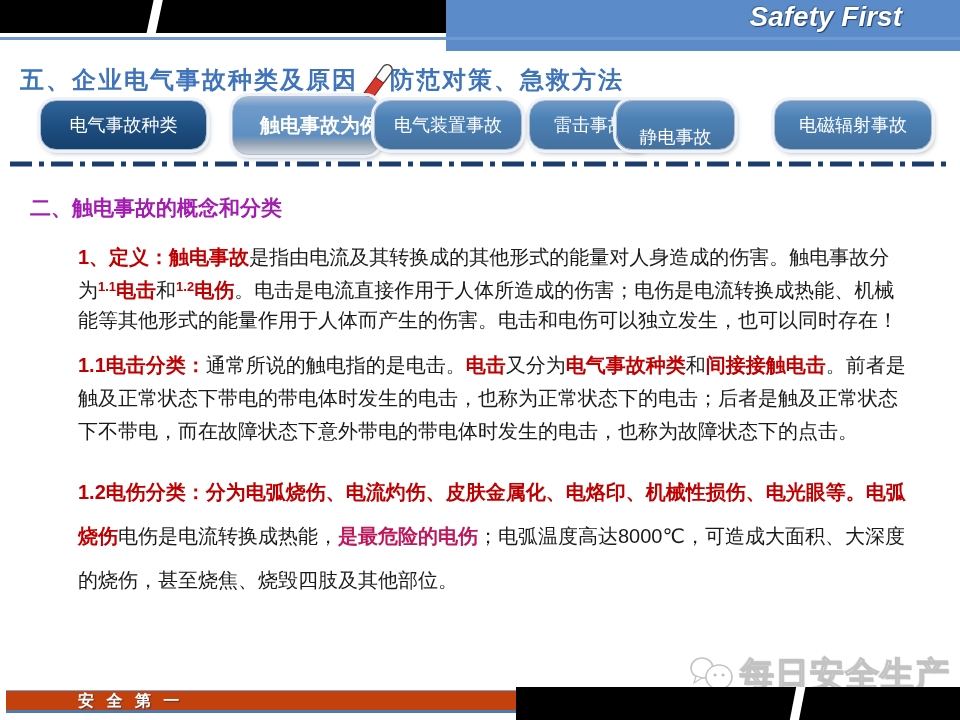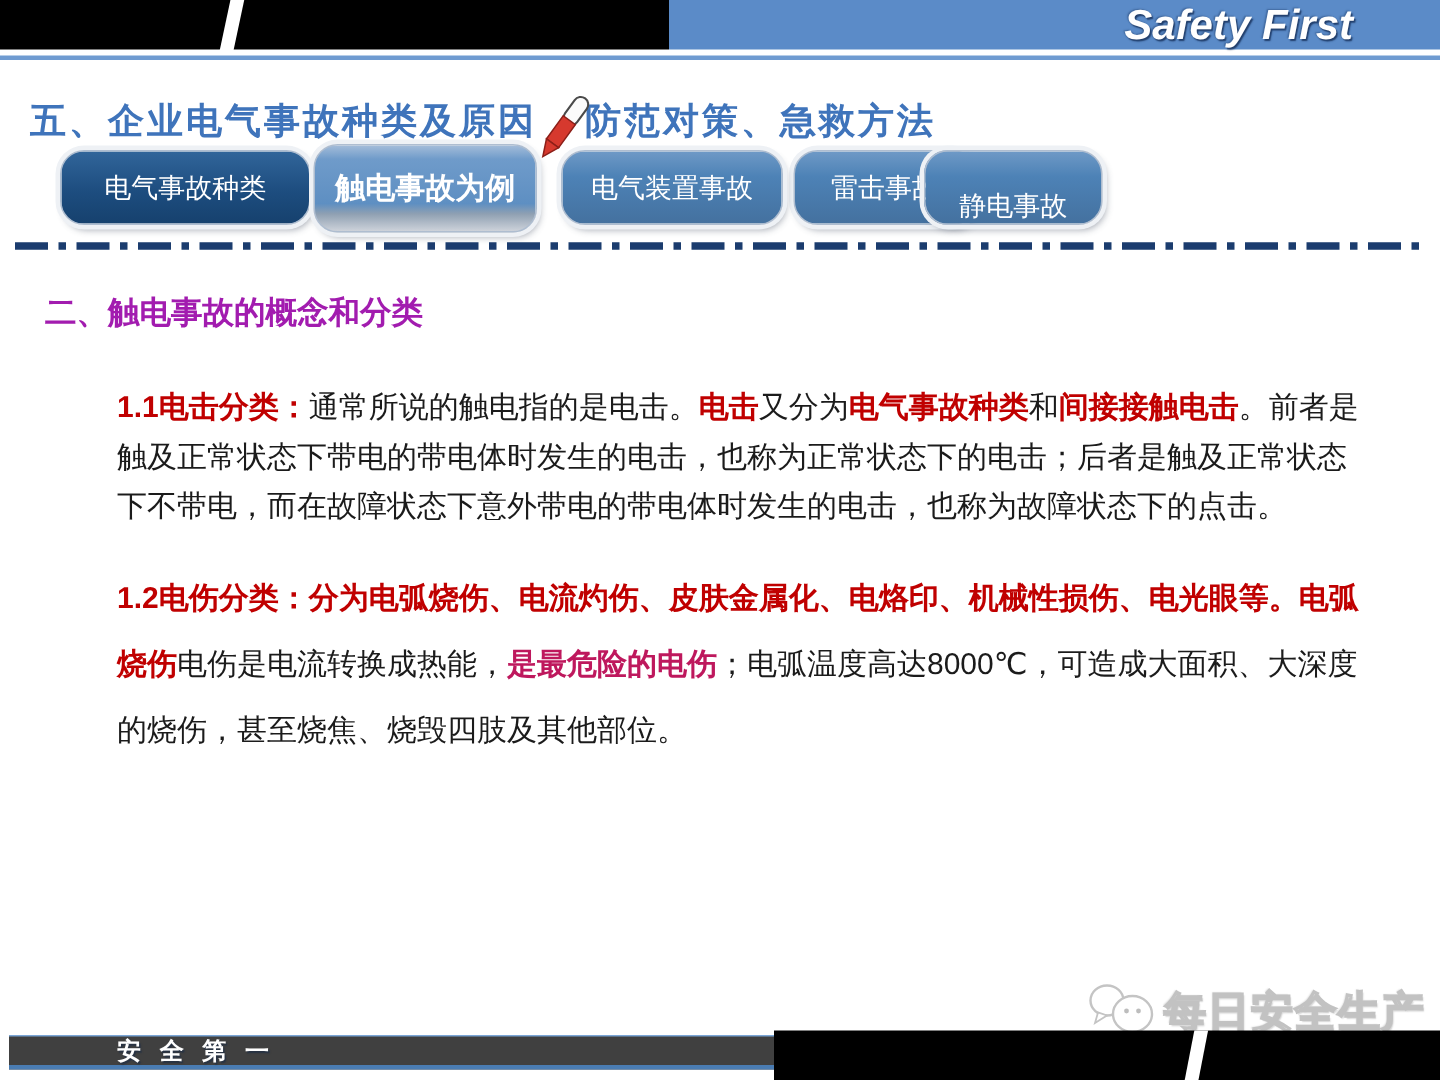--- a/index.html
+++ b/index.html
@@ -2,21 +2,21 @@
 <html><head>
 <meta charset="utf-8">
 <style>
   html,body{margin:0;padding:0;background:#fff;}
   .slide{position:relative;width:960px;height:720px;background:#ffffff;overflow:hidden;
          font-family:"Liberation Sans","DejaVu Sans",sans-serif;}
 
   
   .top-black{position:absolute;left:0;top:0;width:446px;height:33px;background:#000;}
   .top-slash{position:absolute;left:150px;top:-5px;width:9px;height:45px;background:#fff;transform:rotate(12deg);}
-  .brand-bar{position:absolute;left:446px;top:0;width:514px;height:33px;background:#5b8bc8;}
+  .brand-bar{position:absolute;left:446px;top:0;width:514px;height:51px;background:#5b8bc8;}
   .brand-text{position:absolute;right:58px;top:1px;color:#fff;font-size:28px;font-weight:bold;font-style:italic;
               text-shadow:1px 1px 1px rgba(22,48,90,.85), -1px -1px 1px rgba(22,48,90,.35);}
   .top-line{position:absolute;left:0;top:37px;width:960px;height:3px;background:#6f9bd1;}
 
   
   .slide-title{position:absolute;left:20px;top:54px;width:920px;font-size:24px;font-weight:bold;
                color:#3f74bb;letter-spacing:2px;white-space:nowrap;}
   .pen-icon{display:inline-block;vertical-align:middle;margin:0 -8px 0 -4px;transform:translateY(6px);}
 
   
@@ -40,26 +40,26 @@
   .para-1{line-height:30px;}
   .para-2{margin-top:14px !important;line-height:33px;}
   .para-3{margin-top:22px !important;line-height:44px;}
   .seg-red{color:#c00000;font-weight:bold;}
   .seg-black{color:#1b1b1b;}
   .seg-bold{color:#be185d;font-weight:bold;}
   .seg-redsup{color:#c00000;font-weight:bold;font-size:13px;vertical-align:6px;}
 
   
   .watermark{position:absolute;right:10px;top:652px;display:flex;align-items:center;gap:5px;z-index:1;}
-  .watermark-text{font-size:28px;font-weight:bold;color:#fff;letter-spacing:1px;
+  .watermark-text{font-size:34px;font-weight:bold;color:#fff;letter-spacing:1px;
                   -webkit-text-stroke:1.2px #c2c2c2;
                   text-shadow:1px 1px 1px #d5d5d5,-1px -1px 1px #e2e2e2;}
 
   
-  .footer-blue{position:absolute;left:6px;top:690px;width:510px;height:23px;background:#404040;
+  .footer-blue{position:absolute;left:6px;top:690px;width:510px;height:23px;background:#c2410c;
                box-shadow:inset 0 -3px 0 #4a7cb2, inset 0 1px 0 #7ba6d6;z-index:2;}
   .footer-slogan{position:absolute;left:72px;top:1px;color:#fff;font-size:16px;font-weight:bold;letter-spacing:4px;
                  text-shadow:1px 1px 1px rgba(20,40,70,.6);}
   .footer-black{position:absolute;left:516px;top:687px;width:444px;height:33px;background:#000;overflow:hidden;z-index:2;}
   .footer-slash{position:absolute;left:277px;top:-6px;width:9px;height:46px;background:#fff;transform:rotate(11deg);}
 </style>
 </head>
 <body>
 
 <div class="slide">
@@ -77,40 +77,44 @@
           <rect x="17" y="1" width="10" height="21" rx="5" fill="#fbfbfb" stroke="#4a4a4a" stroke-width="1.4"></rect>
           <rect x="17" y="19" width="10" height="19" fill="#d6392e" stroke="#8c1f18" stroke-width="1"></rect>
           <path d="M17 38 L27 38 L22 49 Z" fill="#d6392e" stroke="#8c1f18" stroke-width="1"></path>
         </g>
       </svg></span><span>防范对策、急救方法</span>
   </div>
 
   <div class="nav-btn dark" style="left:40px;width:165px;">
     <span>电气事故种类</span>
   </div>
-  <div class="nav-btn active" style="left:209px;width:147px;">
+  <div class="nav-btn active" style="left:232px;width:147px;justify-content:flex-end;">
     <span>触电事故为例</span>
   </div>
   <div class="nav-btn normal" style="left:529px;width:120px;">
     <span>雷击事故</span>
   </div>
   <div class="nav-btn normal" style="left:374px;width:146px;">
     <span>电气装置事故</span>
   </div>
   <div class="nav-btn normal" style="left:616px;width:117px;align-items:flex-end;">
     <span>静电事故</span>
   </div>
+  <div class="nav-btn normal" style="left:774px;width:156px;">
+    <span>电磁辐射事故</span>
+  </div>
 
   <svg class="dashed-divider" width="960" height="8">
     <line x1="10" y1="4" x2="950" y2="4" stroke="#1b3c6e" stroke-width="5" stroke-dasharray="22 7 5 7"></line>
   </svg>
 
   <div class="section-heading">二、触电事故的概念和分类</div>
 
   <div class="body-text">
+    <p class="para-1"><span class="seg-red">1、定义：触电事故</span><span class="seg-black">是指由电流及其转换成的其他形式的能量对人身造成的伤害。触电事故分为</span><span class="seg-redsup">1.1</span><span class="seg-red">电击</span><span class="seg-black">和</span><span class="seg-redsup">1.2</span><span class="seg-red">电伤</span><span class="seg-black">。电击是电流直接作用于人体所造成的伤害；电伤是电流转换成热能、机械能等其他形式的能量作用于人体而产生的伤害。电击和电伤可以独立发生，也可以同时存在！</span></p>
     <p class="para-2"><span class="seg-red">1.1电击分类：</span><span class="seg-black">通常所说的触电指的是电击。</span><span class="seg-red">电击</span><span class="seg-black">又分为</span><span class="seg-red">电气事故种类</span><span class="seg-black">和</span><span class="seg-red">间接接触电击</span><span class="seg-black">。前者是触及正常状态下带电的带电体时发生的电击，也称为正常状态下的电击；后者是触及正常状态下不带电，而在故障状态下意外带电的带电体时发生的电击，也称为故障状态下的点击。</span></p>
     <p class="para-3"><span class="seg-red">1.2电伤分类：分为电弧烧伤、电流灼伤、皮肤金属化、电烙印、机械性损伤、电光眼等。</span><span class="seg-red">电弧烧伤</span><span class="seg-black">电伤是电流转换成热能，</span><span class="seg-bold">是最危险的电伤</span><span class="seg-black">；电弧温度高达8000℃，可造成大面积、大深度的烧伤，甚至烧焦、烧毁四肢及其他部位。</span></p>
   </div>
 
   <div class="watermark">
     <span>
       <svg width="46" height="40" viewBox="0 0 46 40">
         <ellipse cx="13" cy="15" rx="11" ry="10" fill="#ffffff" stroke="#c4c4c4" stroke-width="1.6"></ellipse>
         <path d="M7 23 L5 30 L13 25 Z" fill="#ffffff" stroke="#c4c4c4" stroke-width="1.2"></path>
         <ellipse cx="30" cy="24" rx="13" ry="12" fill="#ffffff" stroke="#c4c4c4" stroke-width="1.6"></ellipse>

